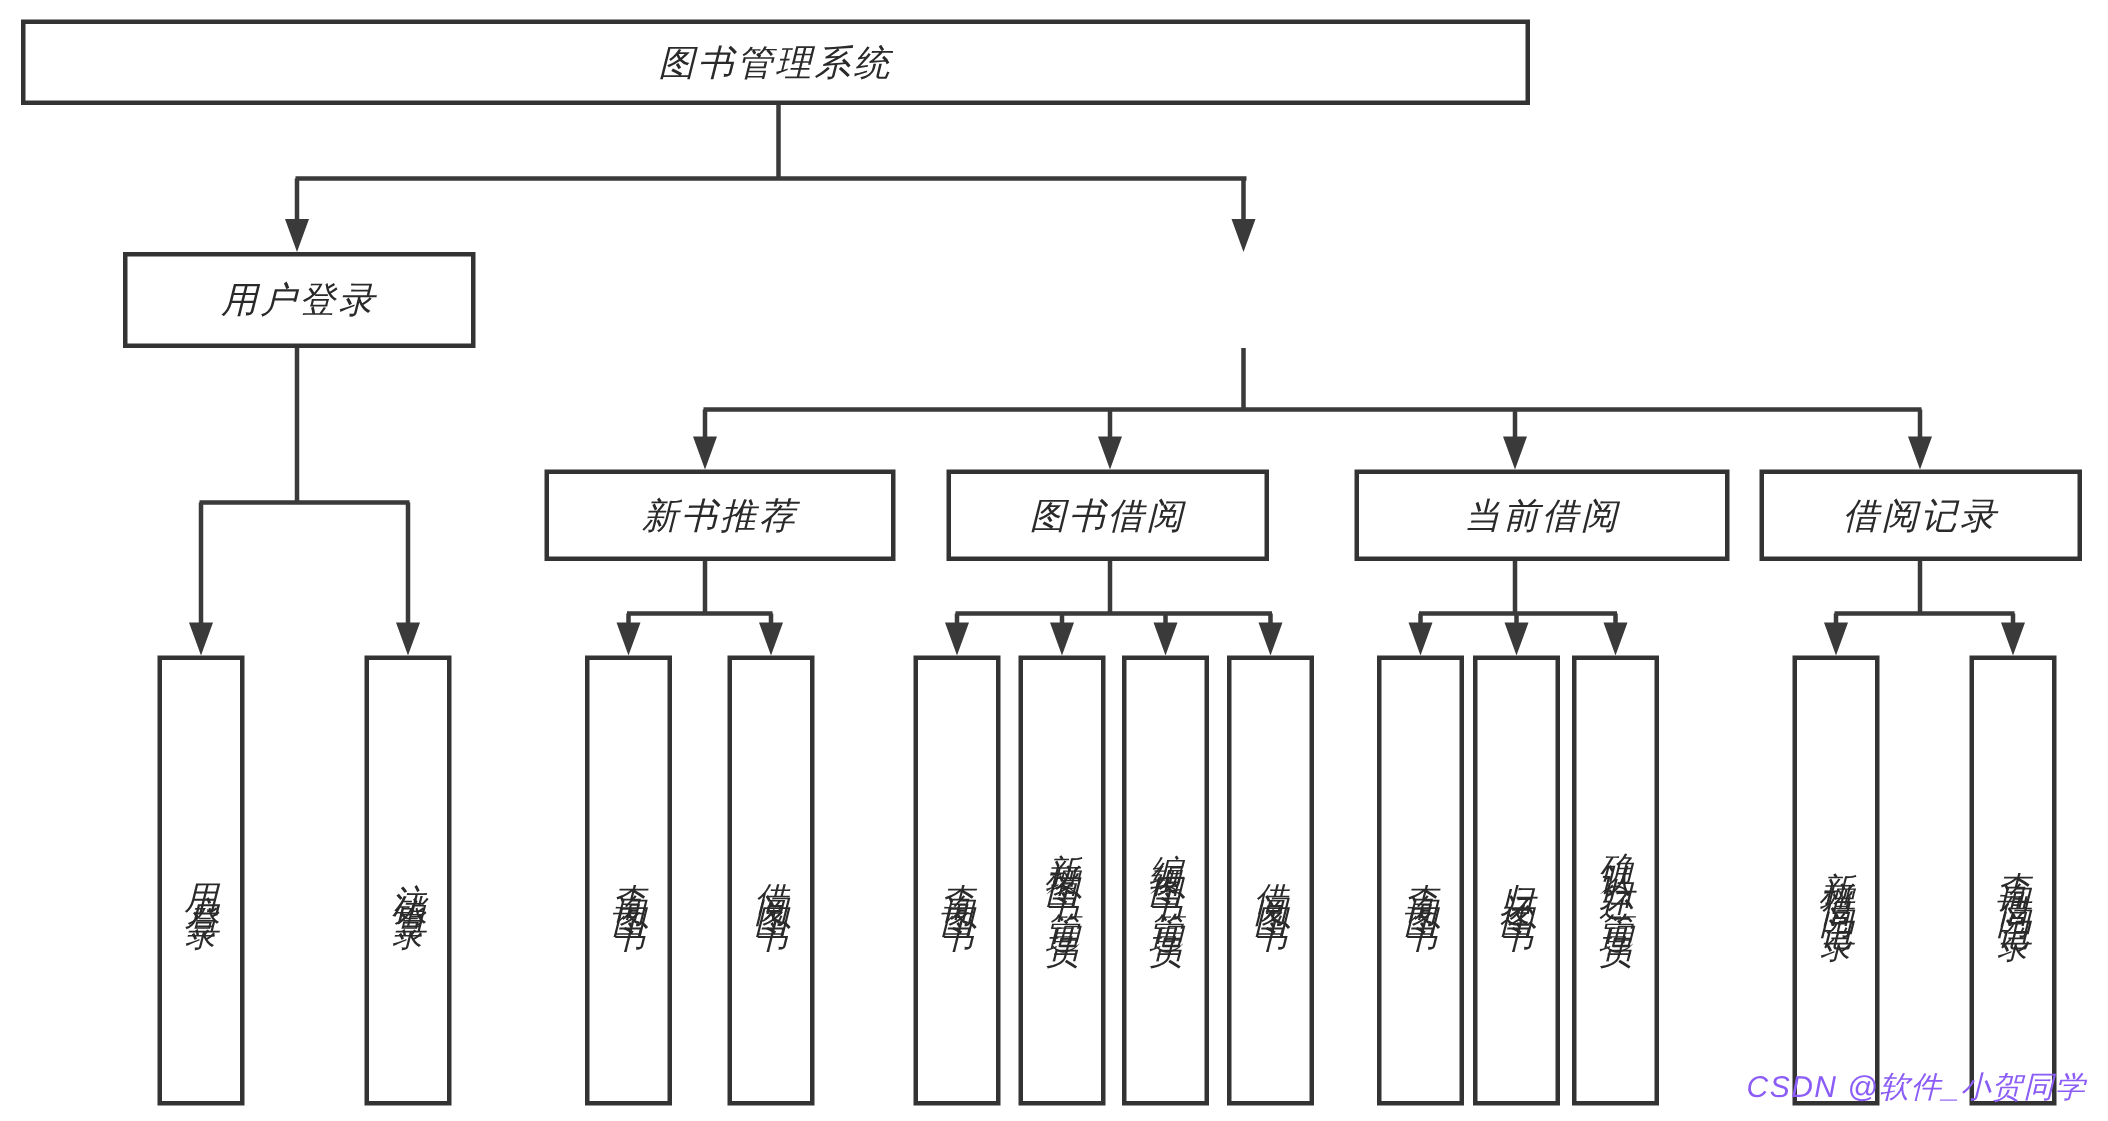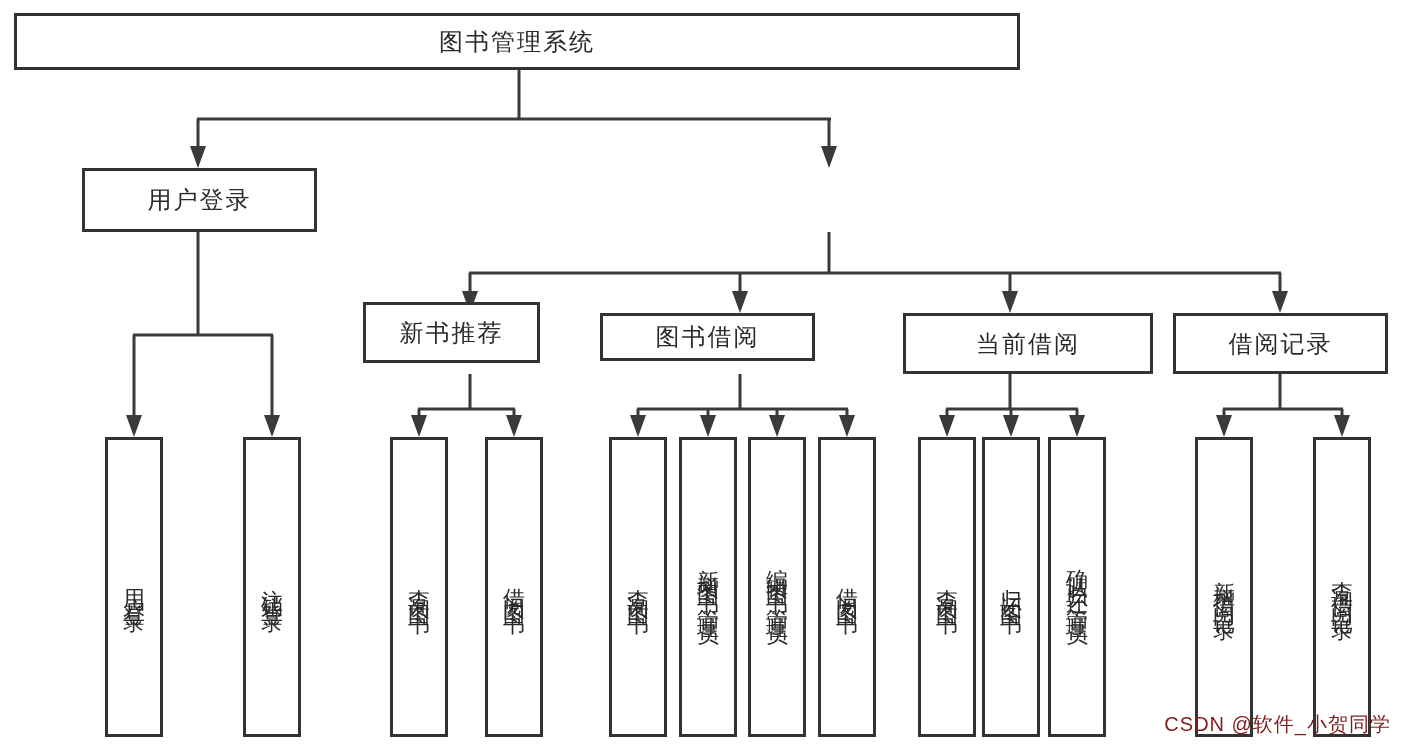--- a/index.html
+++ b/index.html
@@ -1,31 +1,31 @@
 <!DOCTYPE html>
 <html><head>
 <meta charset="utf-8">
 <style>
   html,body{margin:0;padding:0;background:#fff;}
   .stage{
     position:relative;width:1405px;height:747px;background:#ffffff;overflow:hidden;
-    font-family:"Liberation Sans","DejaVu Sans",sans-serif;color:#2a2a2a;
+    font-family:"Liberation Sans","DejaVu Sans",sans-serif;color:#2a2a2a;font-style:italic;
   }
   .connectors{position:absolute;left:0;top:0;}
   .box{
     position:absolute;box-sizing:border-box;border:3px solid #333333;background:#ffffff;
     display:flex;align-items:center;justify-content:center;text-align:center;
   }
   .hbox{font-size:24px;letter-spacing:2px;}
   .vbox{
     writing-mode:vertical-rl;text-orientation:mixed;
     font-size:22px;letter-spacing:8px;line-height:1;
   }
   .watermark{
-    position:absolute;top:711px;right:14px;font-size:20px;color:#7f1d1d;
+    position:absolute;top:711px;right:14px;font-size:20px;color:#8b5cf6;
     letter-spacing:1px;white-space:nowrap;
   }
 </style>
 </head>
 <body>
 
 <div class="stage">
 
   <svg class="connectors" width="1405" height="747" viewBox="0 0 1405 747">
     <path fill="none" stroke="#3a3a3a" stroke-width="3" d="M519 70V119 M197 119H831 M198 119V150 M829 119V150
@@ -44,22 +44,22 @@
              M769 415L785 415L777 437Z M839 415L855 415L847 437Z
              M939 415L955 415L947 437Z M1003 415L1019 415L1011 437Z
              M1069 415L1085 415L1077 437Z
              M1216 415L1232 415L1224 437Z M1334 415L1350 415L1342 437Z"></path>
   </svg>
 
   <div class="box hbox" style="left:14px;top:13px;width:1006px;height:57px">图书管理系统</div>
 
   <div class="box hbox" style="left:82px;top:168px;width:235px;height:64px">用户登录</div>
 
-  <div class="box hbox" style="left:363px;top:302px;width:177px;height:61px">新书推荐</div>
-  <div class="box hbox" style="left:600px;top:313px;width:215px;height:48px">图书借阅</div>
+  <div class="box hbox" style="left:363px;top:313px;width:234px;height:61px">新书推荐</div>
+  <div class="box hbox" style="left:631px;top:313px;width:215px;height:61px">图书借阅</div>
   <div class="box hbox" style="left:903px;top:313px;width:250px;height:61px">当前借阅</div>
   <div class="box hbox" style="left:1173px;top:313px;width:215px;height:61px">借阅记录</div>
 
   <div class="box vbox" style="left:105px;top:437px;width:58px;height:300px">用户登录</div>
   <div class="box vbox" style="left:243px;top:437px;width:58px;height:300px">注销登录</div>
 
   <div class="box vbox" style="left:390px;top:437px;width:58px;height:300px">查询图书</div>
   <div class="box vbox" style="left:485px;top:437px;width:58px;height:300px">借阅图书</div>
 
   <div class="box vbox" style="left:609px;top:437px;width:58px;height:300px">查询图书</div>

